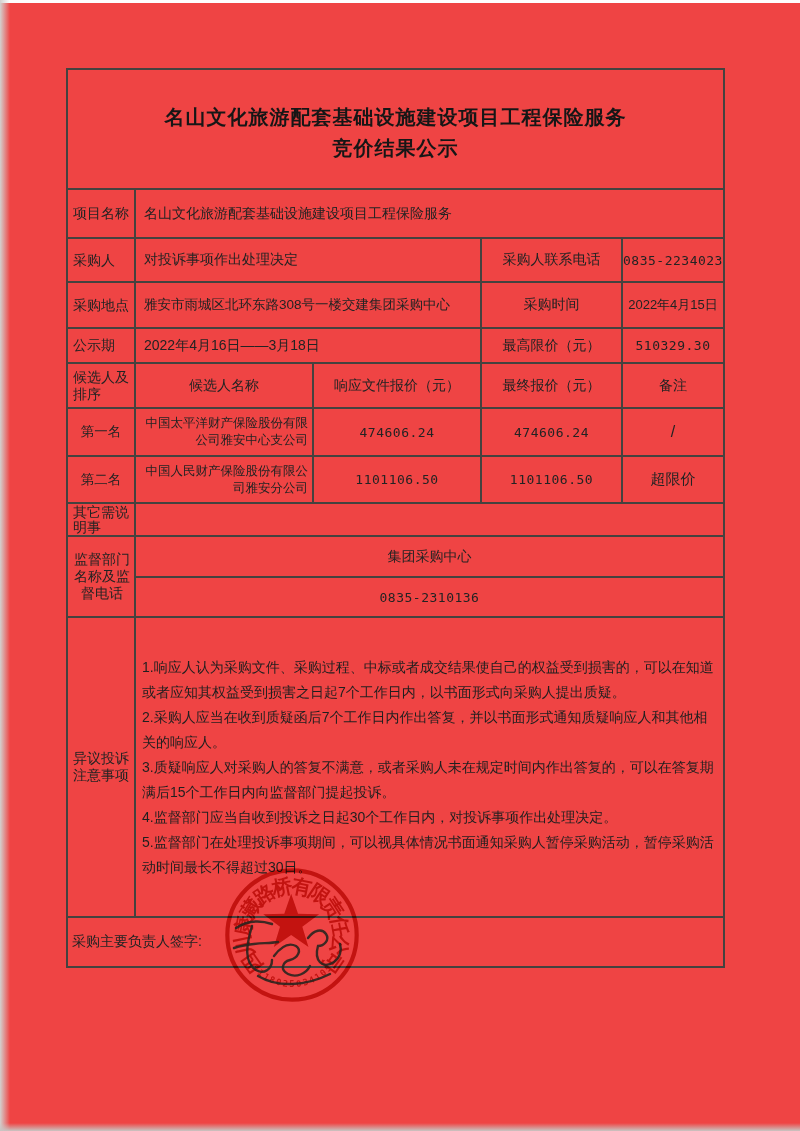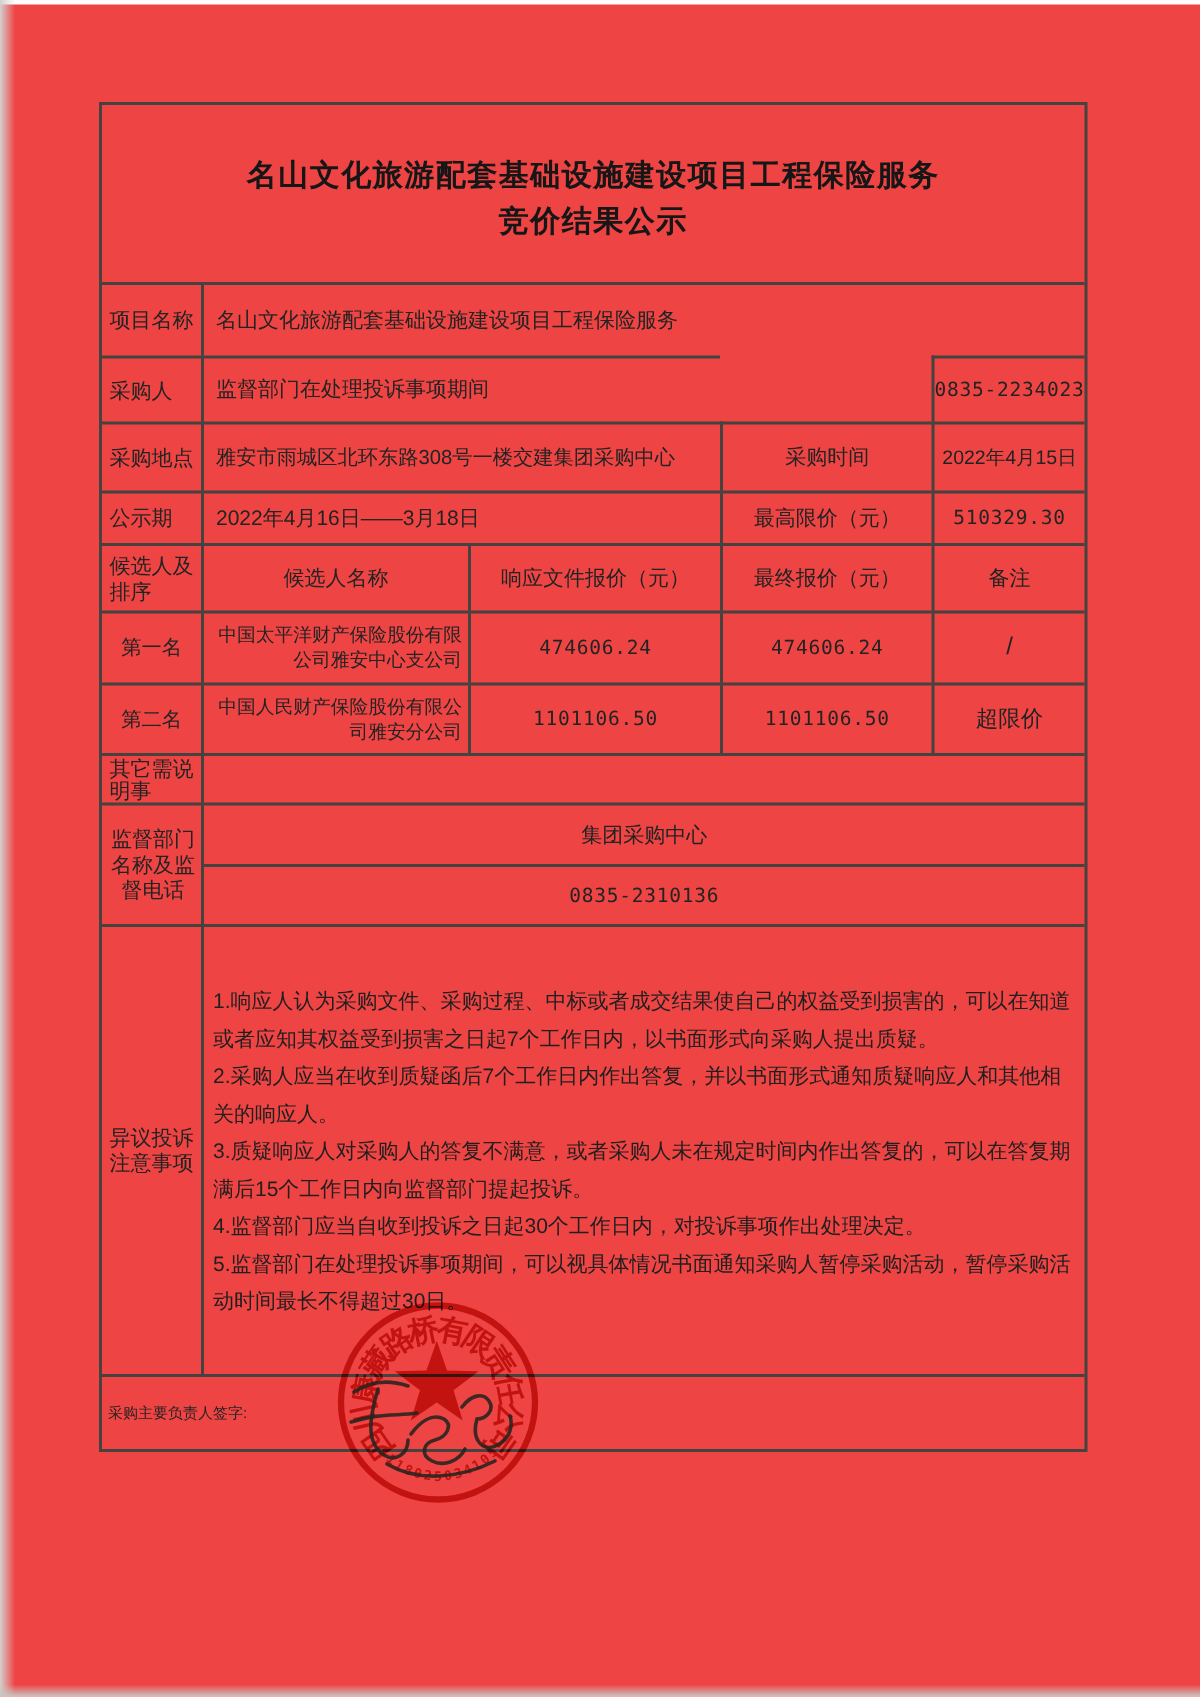--- a/index.html
+++ b/index.html
@@ -50,21 +50,21 @@
     font-size: 20px; font-weight: 700; letter-spacing: 1px;
     line-height: 31px; color: #161616; text-align: center;
   }
   .name-cell { font-size: 12.5px; line-height: 17px; padding: 2px 4px; text-align: right; }
   .num { font-family: "DejaVu Sans Mono", monospace; font-size: 13px; letter-spacing: .5px; }
   .obj-text {
     flex-direction: column; align-items: stretch; justify-content: center;
     padding: 0 5px 0 6px;
   }
   .obj-text p { font-size: 14px; line-height: 25px; color: #1f1f1f; text-align: left; }
-  .sig-cell { grid-column: 1 / 6; padding-left: 4px; font-size: 10px; }
+  .sig-cell { grid-column: 1 / 6; padding-left: 4px; font-size: 14px; }
 
   
   .stamp-svg {
     position: absolute; left: 208px; top: 851px;
     width: 168px; height: 168px;
     mix-blend-mode: multiply; opacity: .92;
   }
   .stamp-svg .ring { fill: none; stroke: #cc372b; stroke-width: 5; }
   .stamp-svg .star { fill: #cc372b; }
   .stamp-char {
@@ -93,21 +93,22 @@
 
     <div class="cell title-cell">
       <div>名山文化旅游配套基础设施建设项目工程保险服务</div>
       <div>竞价结果公示</div>
     </div>
 
     <div class="cell label bt" style="grid-row:2;grid-column:1;">项目名称</div>
     <div class="cell val-left bt bl" style="grid-row:2;grid-column:2/6;">名山文化旅游配套基础设施建设项目工程保险服务</div>
 
     <div class="cell label bt" style="grid-row:3;grid-column:1;">采购人</div>
-    <div class="cell val-left bt bl" style="grid-row:3;grid-column:2/4;">监督部门在处理投诉事项期间</div>
+    <div class="cell val-left bt bl" style="grid-row:3;grid-column:2/4;">对投诉事项作出处理决定</div>
+    <div class="cell center bt bl" style="grid-row:3;grid-column:4;">采购人联系电话</div>
     <div class="cell center num bt bl" style="grid-row:3;grid-column:5;">0835-2234023</div>
 
     <div class="cell label bt" style="grid-row:4;grid-column:1;">采购地点</div>
     <div class="cell val-left bt bl" style="grid-row:4;grid-column:2/4;font-size:13.5px;">雅安市雨城区北环东路308号一楼交建集团采购中心</div>
     <div class="cell center bt bl" style="grid-row:4;grid-column:4;">采购时间</div>
     <div class="cell center bt bl" style="grid-row:4;grid-column:5;font-size:13px;">2022年4月15日</div>
 
     <div class="cell label bt" style="grid-row:5;grid-column:1;">公示期</div>
     <div class="cell val-left bt bl" style="grid-row:5;grid-column:2/4;">2022年4月16日——3月18日</div>
     <div class="cell center bt bl" style="grid-row:5;grid-column:4;">最高限价（元）</div>

